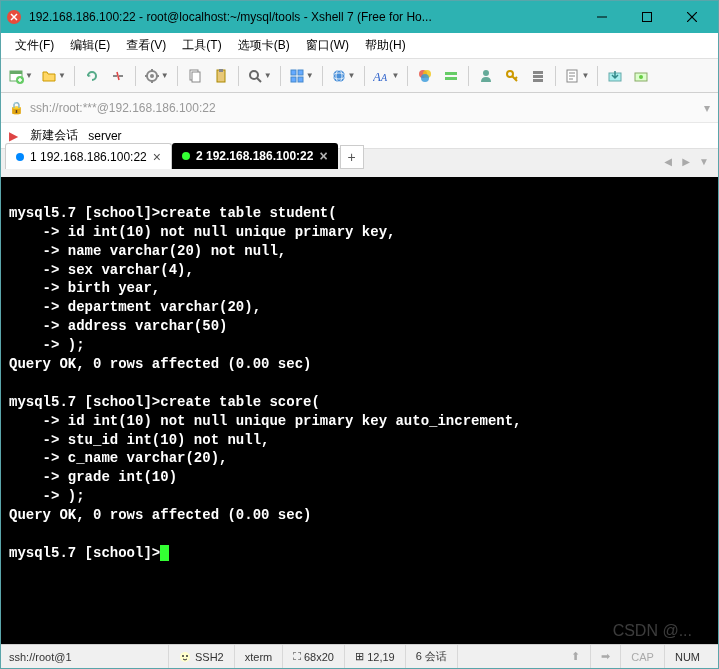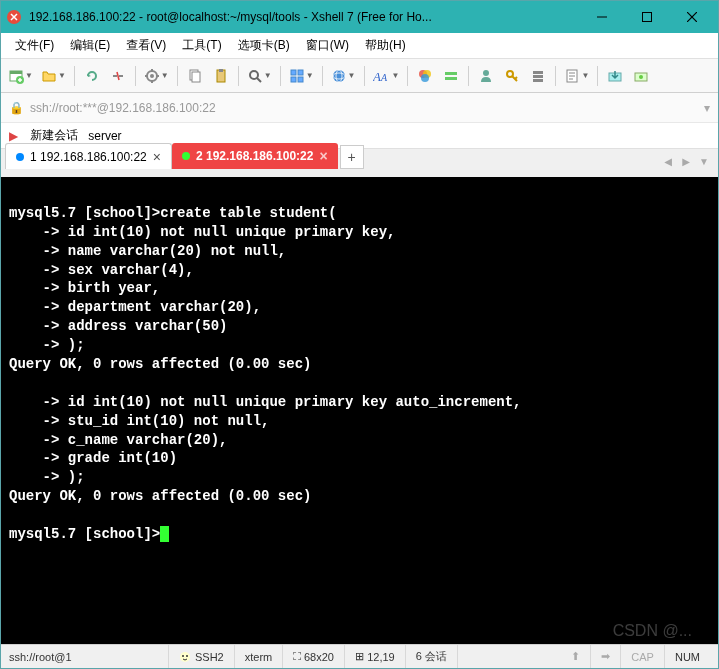--- a/index.html
+++ b/index.html
@@ -15,21 +15,21 @@
 .toolbar .tbtn { min-width: 24px; height: 26px; display: flex; align-items: center; justify-content: center; cursor: pointer; padding: 0 3px; border-radius: 2px; }
 .toolbar .sep { width: 1px; height: 20px; background: #d0d0d0; margin: 0 3px; }
 .toolbar .dropdown-arrow { font-size: 8px; color: #666; margin-left: 1px; }
 .addressbar { background: #fafafa; height: 30px; display: flex; align-items: center; padding: 0 8px; border-bottom: 1px solid #e8e8e8; color: #999; font-size: 12px; }
 .addressbar .lock { color: #e6b800; margin-right: 6px; }
 .sessionbar { background: #fff; height: 26px; display: flex; align-items: center; padding: 0 8px; border-bottom: 1px solid #e0e0e0; font-size: 12px; gap: 10px; }
 .sessionbar .flag { color: #d44; margin-right: 2px; }
 .tabbar { background: #f0f0f0; height: 28px; display: flex; align-items: flex-end; padding: 8px 4px; position: relative; }
 .tabbar .tab { height: 26px; padding: 0 10px; display: flex; align-items: center; font-size: 12px; cursor: pointer; border-top-left-radius: 3px; border-top-right-radius: 3px; gap: 6px; }
 .tabbar .tab.inactive { background: #fff; border: 1px solid #ccc; border-bottom: none; }
-.tabbar .tab.active { background: #ef4444; color: #fff; font-weight: bold; }
+.tabbar .tab.active { background: #000000; color: #fff; font-weight: bold; }
 .tabbar .tab .dot { width: 8px; height: 8px; border-radius: 50%; display: inline-block; }
 .tabbar .tab.inactive .dot { background: #0088ff; }
 .tabbar .tab.active .dot { background: #33ff33; }
 .tabbar .tab .tclose { font-size: 14px; color: inherit; opacity: 0.7; cursor: pointer; }
 .tabbar .addtab { width: 24px; height: 24px; display: flex; align-items: center; justify-content: center; cursor: pointer; margin-left: 2px; font-size: 14px; color: #555; border: 1px solid #ccc; background: #fff; }
 .tabbar .navbtns { position: absolute; right: 6px; top: 4px; display: flex; gap: 2px; }
 .tabbar .navbtn { width: 16px; height: 16px; font-size: 10px; color: #aaa; cursor: pointer; display: flex; align-items: center; justify-content: center; }
 .terminal { background: #000; color: #fff; font-family: Liberation Mono, monospace; font-size: 14px; padding: 8px; height: 468px; overflow: hidden; line-height: 1.35; font-weight: bold; }
 .terminal .line { white-space: pre; }
 .terminal .cursor { background: #33ff33; display: inline-block; width: 9px; height: 16px; vertical-align: text-bottom; }
@@ -271,20 +271,21 @@
       <div class="line">mysql5.7 [school]&gt;create table student(</div>
       <div class="line">    -&gt; id int(10) not null unique primary key,</div>
       <div class="line">    -&gt; name varchar(20) not null,</div>
       <div class="line">    -&gt; sex varchar(4),</div>
       <div class="line">    -&gt; birth year,</div>
       <div class="line">    -&gt; department varchar(20),</div>
       <div class="line">    -&gt; address varchar(50)</div>
       <div class="line">    -&gt; );</div>
       <div class="line">Query OK, 0 rows affected (0.00 sec)</div>
       <div class="line">&nbsp;</div>
+      <div class="line">mysql5.7 [school]&gt;create table score(</div>
       <div class="line">    -&gt; id int(10) not null unique primary key auto_increment,</div>
       <div class="line">    -&gt; stu_id int(10) not null,</div>
       <div class="line">    -&gt; c_name varchar(20),</div>
       <div class="line">    -&gt; grade int(10)</div>
       <div class="line">    -&gt; );</div>
       <div class="line">Query OK, 0 rows affected (0.00 sec)</div>
       <div class="line">&nbsp;</div>
     </div>
   <div class="line"><span>mysql5.7 [school]&gt;</span><span class="cursor"></span></div>
 </div>

